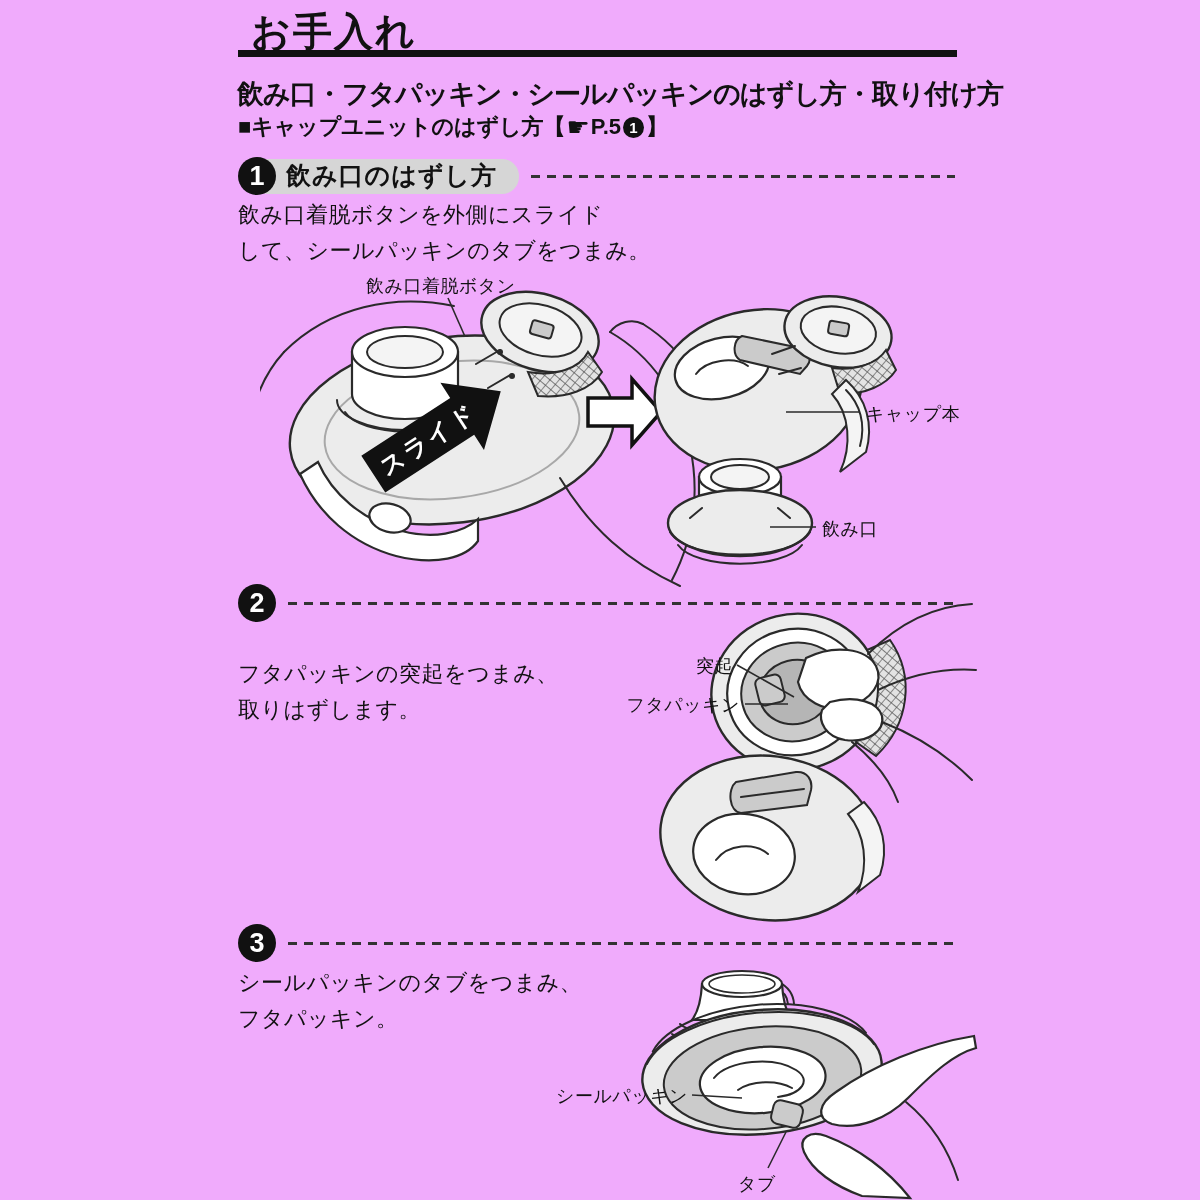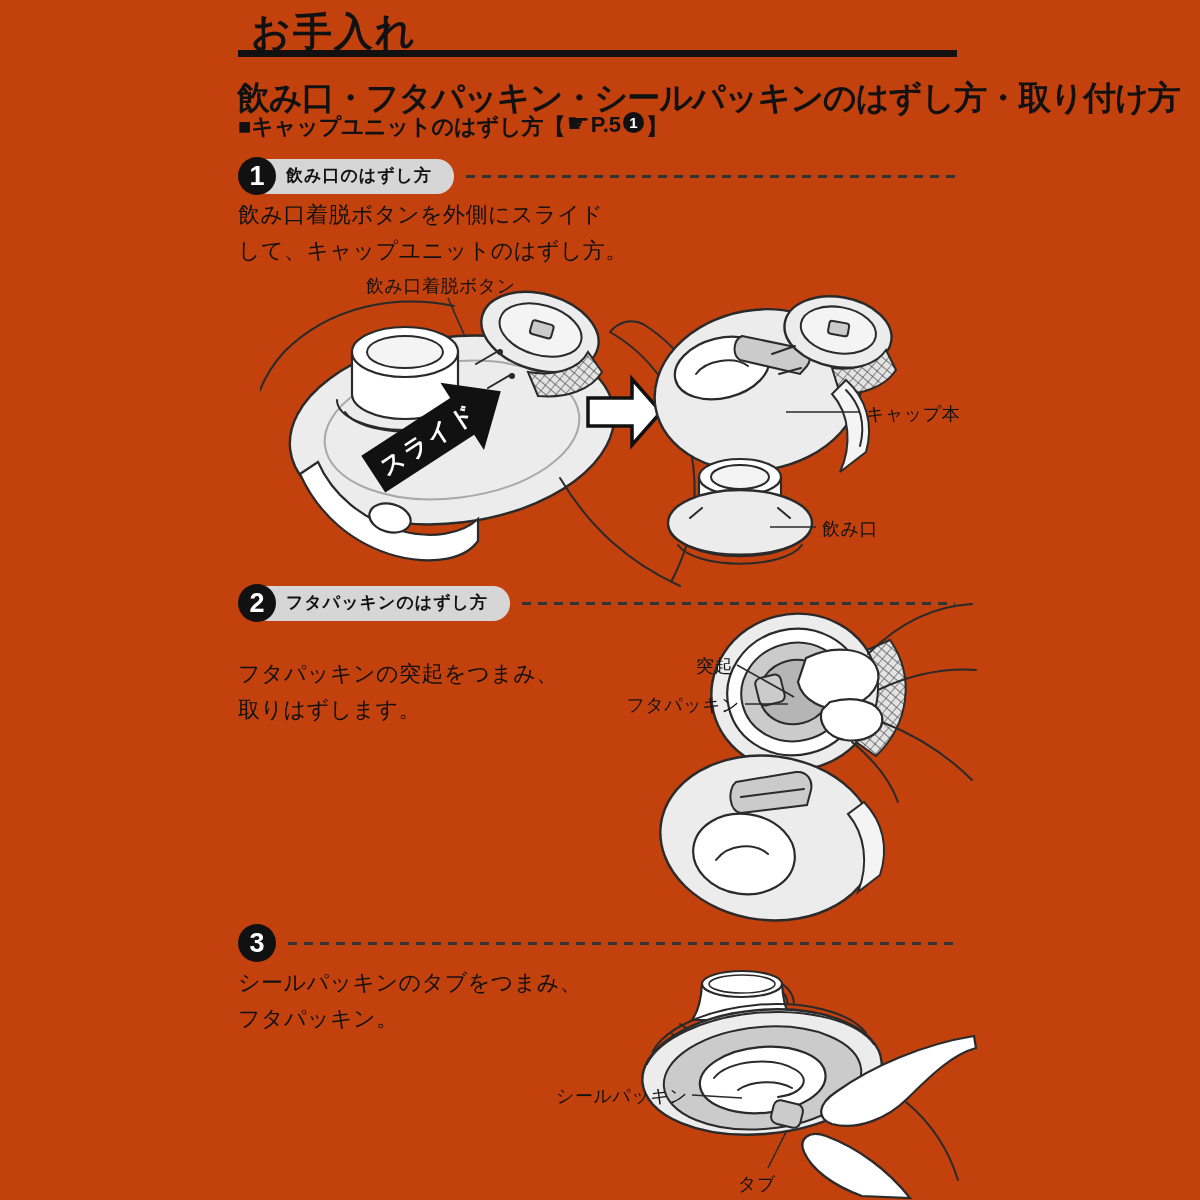--- a/index.html
+++ b/index.html
@@ -1,31 +1,31 @@
 <!DOCTYPE html>
 <html><head>
 <meta charset="utf-8">
 <style>
   * { margin:0; padding:0; box-sizing:border-box; }
   html,body { width:1200px; height:1200px; background:#ffffff; }
   body { font-family:"Liberation Sans","DejaVu Sans",sans-serif; color:#111; }
-  .page { position:relative; width:1200px; height:1200px; background:#c2410c; overflow:hidden; }
+  .page { position:relative; width:1200px; height:1200px; background:#f0abfc; overflow:hidden; }
   .abs { position:absolute; }
   .title { left:251px; top:5px; font-size:39px; font-weight:bold; letter-spacing:2px; }
   .title-rule { left:238px; top:50px; width:719px; height:7px; background:#111; }
-  .subtitle { left:237px; top:76px; font-size:33px; font-weight:bold; letter-spacing:-1px; white-space:nowrap; }
-  .cap-unit { left:238px; top:112px; font-size:22px; font-weight:bold; display:flex; gap:1px; white-space:nowrap; }
+  .subtitle { left:237px; top:76px; font-size:27px; font-weight:bold; letter-spacing:-1px; white-space:nowrap; }
+  .cap-unit { left:238px; top:112px; font-size:22px; font-weight:bold; display:flex; align-items:center; gap:1px; white-space:nowrap; }
   .step-mark-badge { display:inline-flex; width:21px; height:21px; border-radius:50%; background:#111; color:#fff;
       font-size:15px; font-weight:bold; align-items:center; justify-content:center; margin:0 1px; }
   .hand-glyph { font-size:26px; line-height:22px; }
   .step-header { left:238px; width:719px; height:38px; display:flex; align-items:center; }
   .step-num { width:38px; height:38px; background:#111; color:#fff; border-radius:50%; font-size:27px; font-weight:bold;
       display:flex; align-items:center; justify-content:center; z-index:2; flex:0 0 38px; }
   .step-pill { height:35px; background:#d6d6d6; border-radius:17px; margin-left:-24px; padding:0 22px 2px 34px;
-      display:flex; align-items:center; font-size:17px; font-weight:bold; letter-spacing:1px; white-space:nowrap; }
+      display:flex; align-items:center; font-size:25px; font-weight:bold; letter-spacing:1px; white-space:nowrap; }
   .dashes { flex:1; height:3px; margin-left:12px; margin-right:2px;
       background:repeating-linear-gradient(90deg,#333 0 9px,transparent 9px 16px); }
   .body-text { left:238px; font-size:22px; line-height:36px; letter-spacing:0.5px; white-space:pre-line; }
   svg { position:absolute; }
   svg text { font-size:18px; fill:#111; letter-spacing:0.5px; }
   .ln { fill:none; stroke:#2a2a2a; stroke-width:2; stroke-linecap:round; stroke-linejoin:round; }
   .thin { fill:none; stroke:#2a2a2a; stroke-width:1.6; }
   .shape-light { fill:#ececec; stroke:#2a2a2a; stroke-width:2.4; }
   .shape-white { fill:#ffffff; stroke:#2a2a2a; stroke-width:2.2; }
   .shape-faint { fill:#f4f4f4; stroke:#2a2a2a; stroke-width:2; }
@@ -48,21 +48,21 @@
       <span class="step-mark-badge">1</span>
       <span>】</span>
   </div>
 
   <div class="abs step-header" style="top:157px">
     <span class="step-num">1</span>
     <span class="step-pill">飲み口のはずし方</span>
     <span class="dashes"></span>
   </div>
   <p class="abs body-text" style="top:197px">飲み口着脱ボタンを外側にスライド
-して、キャップユニットのはずし方。</p>
+して、シールパッキンのタブをつまみ。</p>
 
   <svg class="abs" style="left:260px;top:262px" width="700" height="330" viewBox="260 262 700 330">
     <defs>
       <pattern id="hatch1" width="7" height="7" patternUnits="userSpaceOnUse" patternTransform="rotate(40)">
         <rect width="7" height="7" fill="#e3e3e3"></rect>
         <path d="M0,0 L0,7 M0,0 L7,0" stroke="#555" stroke-width="1.3"></path>
       </pattern>
     </defs>
 
     <text x="366" y="292">飲み口着脱ボタン</text>
@@ -136,21 +136,20 @@
     <path class="ln" d="M670,532 C688,562 792,562 810,532"></path>
     <path class="ln" d="M678,545 C696,570 784,570 802,545"></path>
     <path class="ln" d="M702,508 L690,518 M778,508 L790,518"></path>
 
     <path class="thin" d="M770,527 L816,527"></path>
     <text x="822" y="535">飲み口</text>
   </svg>
 
   <div class="abs step-header" style="top:584px">
     <span class="step-num">2</span>
-    <span class="step-pill">フタパッキンのはずし方</span>
     <span class="dashes"></span>
   </div>
   <p class="abs body-text" style="top:656px">フタパッキンの突起をつまみ、
 取りはずします。</p>
 
   <svg class="abs" style="left:560px;top:598px" width="420" height="332" viewBox="560 598 420 332">
     <defs>
       <pattern id="hatch2" width="7" height="7" patternUnits="userSpaceOnUse" patternTransform="rotate(40)">
         <rect width="7" height="7" fill="#e3e3e3"></rect>
         <path d="M0,0 L0,7 M0,0 L7,0" stroke="#555" stroke-width="1.3"></path>

